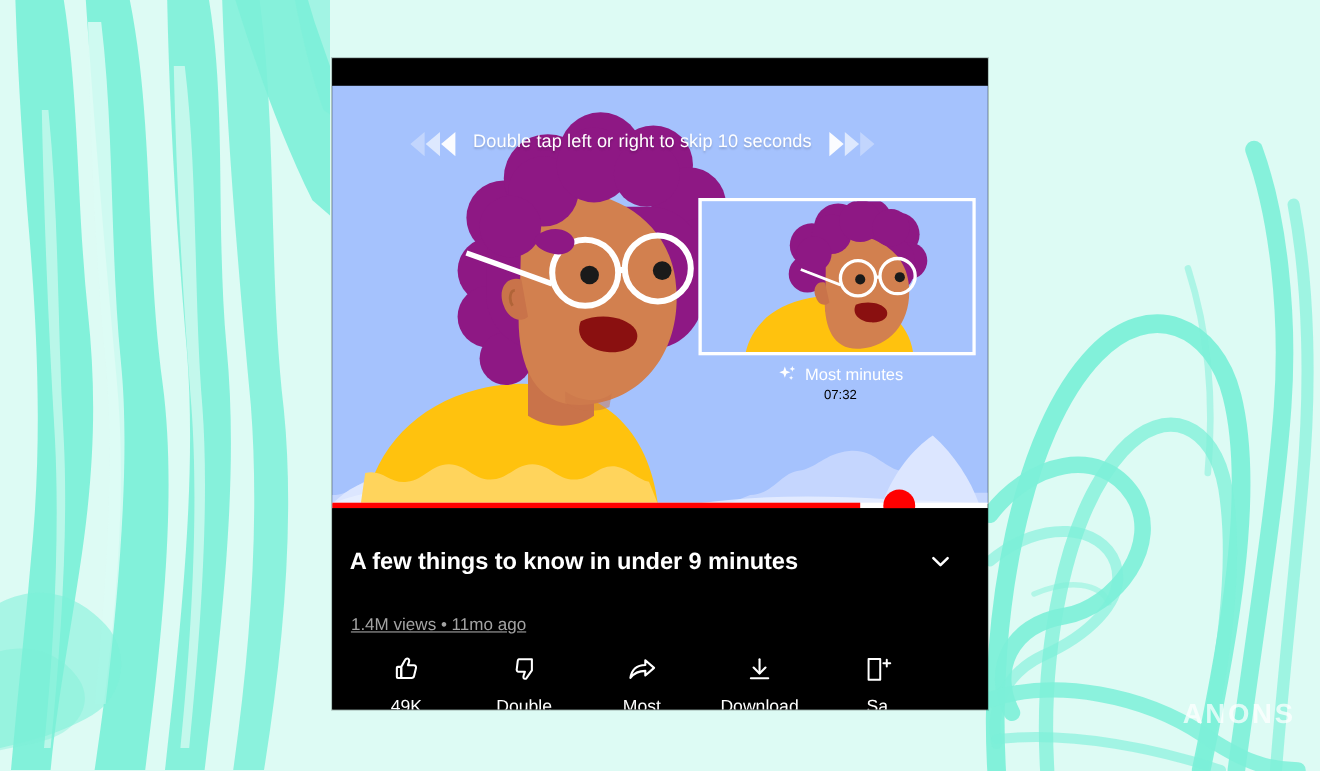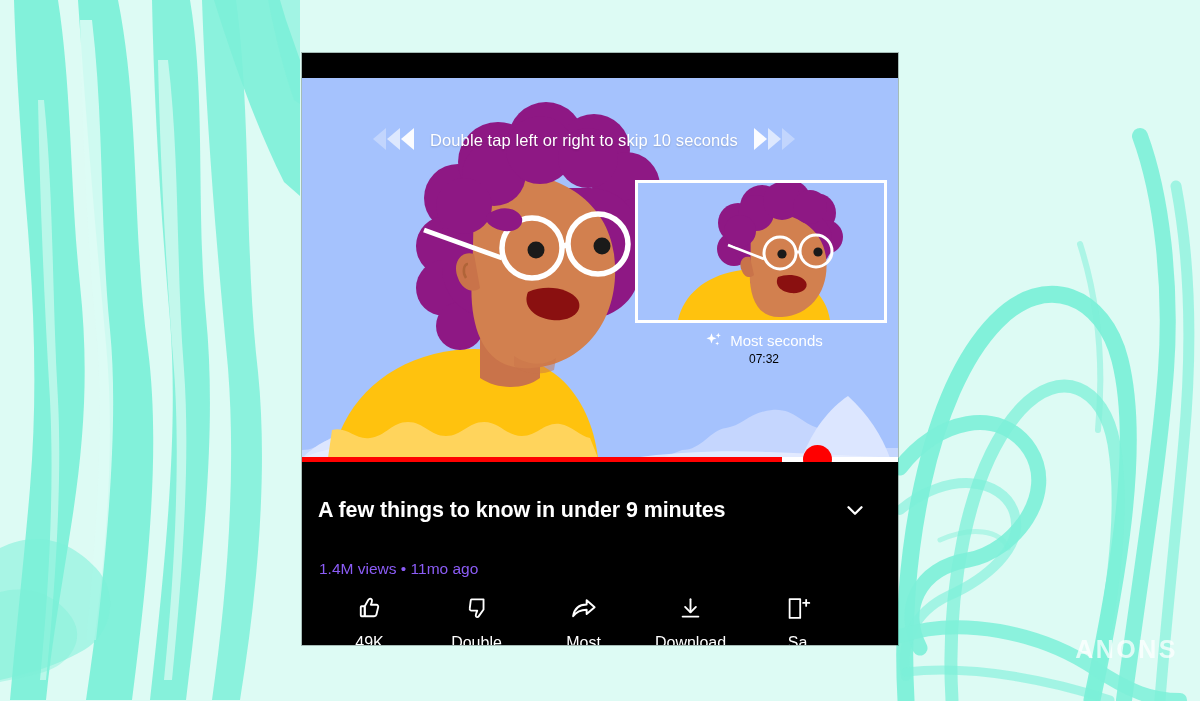--- a/index.html
+++ b/index.html
@@ -63,21 +63,21 @@
   }
 
   
   #tap-hint-row {
     position: absolute;
     left: 0;
     top: 42px;
     width: 564px;
     height: 30px;
     display: flex;
-    align-items: flex-end;
+    align-items: flex-start;
     justify-content: center;
     gap: 16px;
     pointer-events: none;
   }
   .arrow-group {
     display: flex;
     align-items: center;
     gap: 1px;
   }
   .tri {
@@ -195,22 +195,23 @@
   }
   #expand-chevron {
     width: 30px; height: 30px;
     display: flex; align-items: center; justify-content: center;
     margin-right: 12px;
   }
   #video-stats {
     position: absolute;
     left: 17px;
     top: 98px;
-    color: #8b5cf6;
+    color: #a3a3a3;
     font-size: 15.5px;
+    text-decoration: underline;
   }
 
   
   #action-row {
     position: absolute;
     left: 14px;
     top: 131px;
     width: 610px;
     display: flex;
     align-items: flex-start;
@@ -423,21 +424,21 @@
           </g>
         </svg>
       </div>
 
       <div id="replay-label">
         <svg width="19" height="19" viewBox="0 0 24 24">
           <path d="M8.2,2.8 L9.9,7.6 L14.6,9.3 L9.9,11 L8.2,15.8 L6.5,11 L1.8,9.3 L6.5,7.6 Z" fill="#ffffff"></path>
           <path d="M16.8,2.2 L17.7,4.6 L20.1,5.5 L17.7,6.4 L16.8,8.8 L15.9,6.4 L13.5,5.5 L15.9,4.6 Z" fill="#ffffff"></path>
           <path d="M15.4,13.2 L16.1,15.1 L18,15.8 L16.1,16.5 L15.4,18.4 L14.7,16.5 L12.8,15.8 L14.7,15.1 Z" fill="#ffffff"></path>
         </svg>
-        <span>Most seconds</span>
+        <span>Most minutes</span>
       </div>
       <div id="replay-time">07:32</div>
     </div>
   </div>
 
   <div id="progress-wrap">
     <div id="progress-track"></div>
     <div id="progress-fill" style="width: 479.78px;"></div>
     <div id="progress-thumb" style="left: 500.78px;"></div>
   </div>

